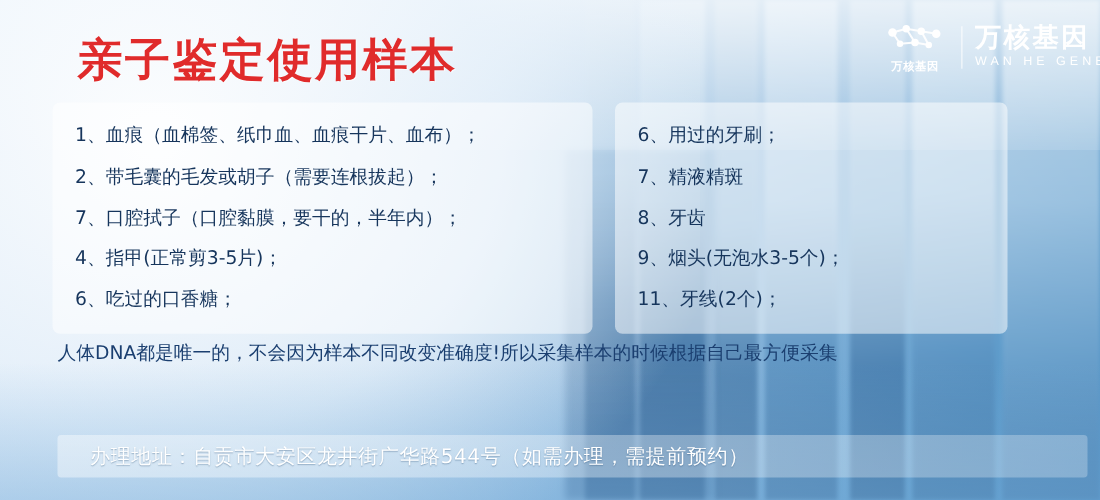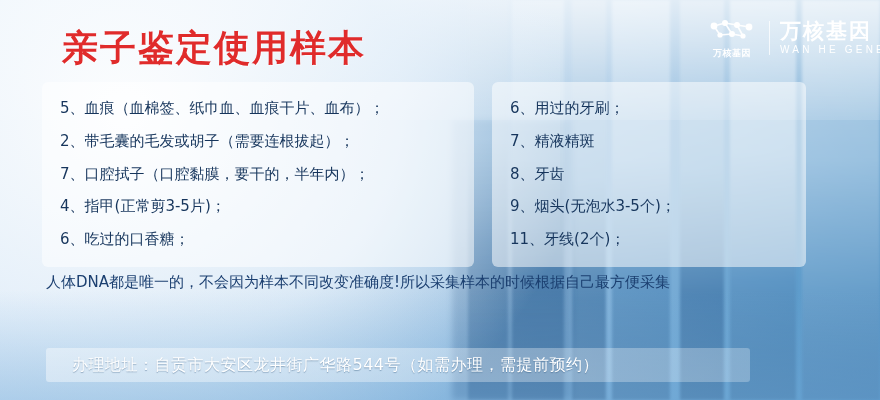--- a/index.html
+++ b/index.html
@@ -166,21 +166,21 @@
     color: #1b3f70;
     font-family: "DejaVu Sans", "Liberation Sans", sans-serif;
     z-index: 5;
   }
 
   
   .address-bar {
     position: absolute;
     left: 46px;
     top: 348px;
-    width: 704px;
+    width: 824px;
     height: 34px;
     background: linear-gradient(90deg, rgba(255,255,255,0.42), rgba(255,255,255,0.26));
     border-radius: 3px;
     display: flex;
     align-items: center;
     z-index: 5;
   }
   .address-text {
     padding-left: 26px;
     font-size: 16px;
@@ -237,21 +237,21 @@
     <div class="logo-divider"></div>
     <div class="logo-words">
       <div class="logo-cn">万核基因</div>
       <div class="logo-en">WAN HE GENE</div>
     </div>
   </div>
 
   <div class="panels">
     <div class="panel left">
       <ul>
-        <li>5、血痕（血棉签、纸巾血、血痕干片、血布）；</li>
+        <li>1、血痕（血棉签、纸巾血、血痕干片、血布）；</li>
         <li>2、带毛囊的毛发或胡子（需要连根拔起）；</li>
         <li>7、口腔拭子（口腔黏膜，要干的，半年内）；</li>
         <li>4、指甲(正常剪3-5片)；</li>
         <li>6、吃过的口香糖；</li>
       </ul>
     </div>
     <div class="panel right">
       <ul>
         <li>6、用过的牙刷；</li>
         <li>7、精液精斑</li>

